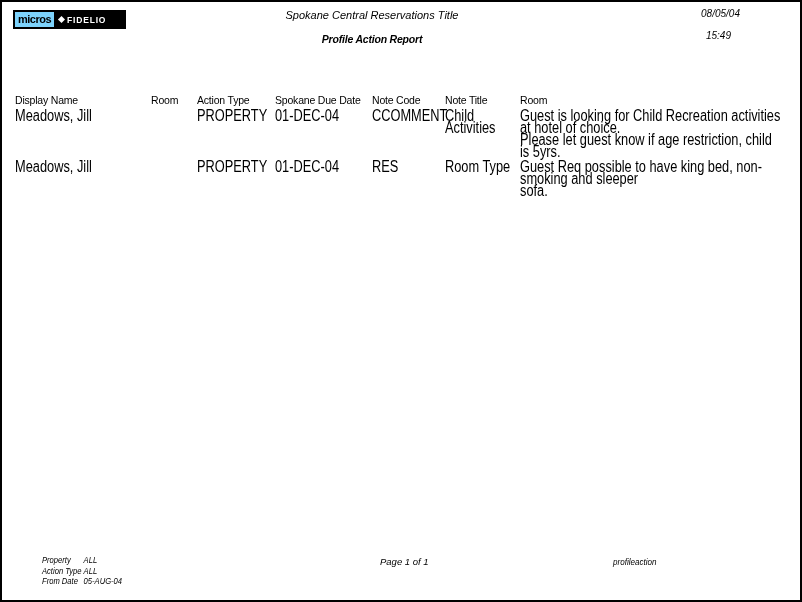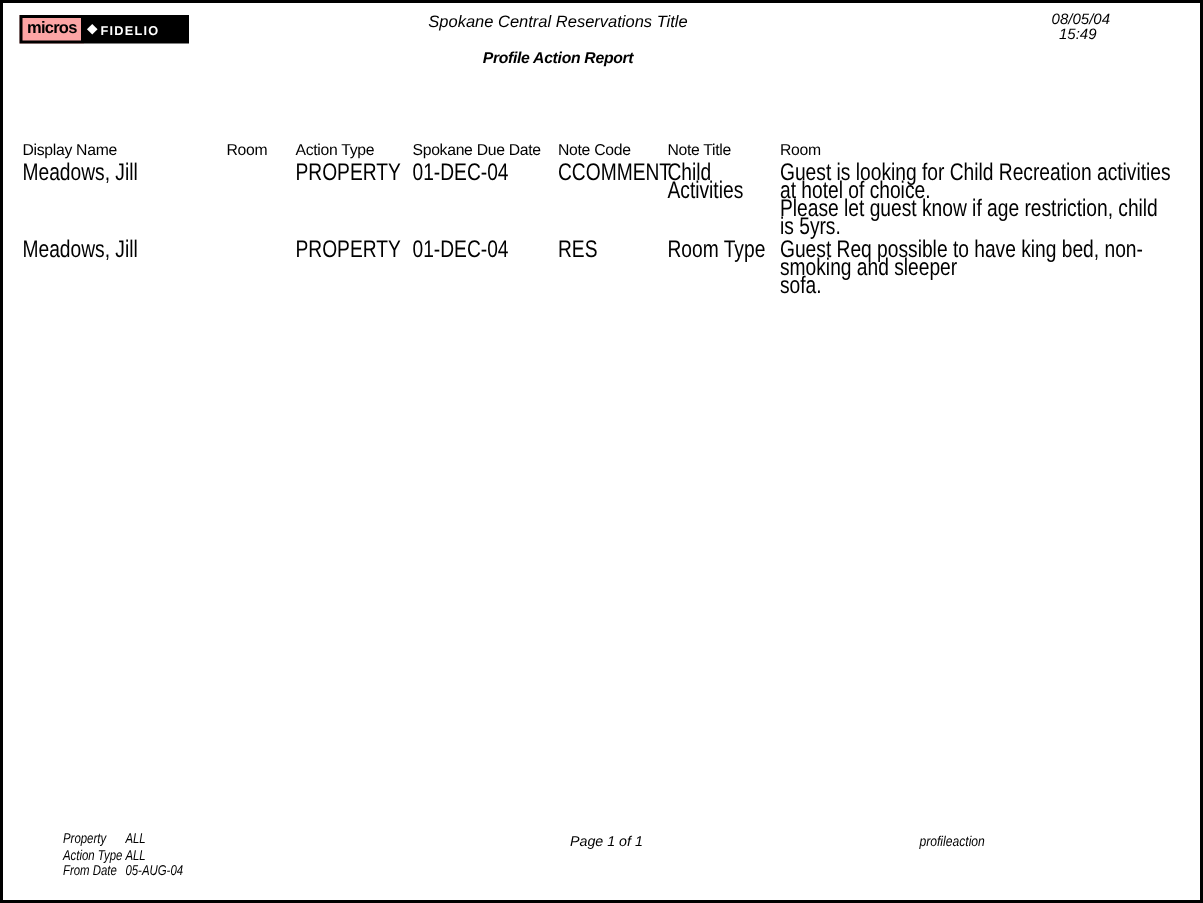--- a/index.html
+++ b/index.html
@@ -13,21 +13,21 @@
     color: #000;
     overflow: hidden;
   }
 
   
   .mf-logo {
     position: absolute; left: 11px; top: 8px;
     display: flex; align-items: stretch; height: 19px;
   }
   .mf-micros {
-    background: #fca5a5; border: 2px solid #000;
+    background: #7dd3fc; border: 2px solid #000;
     font-weight: bold; font-size: 11px; line-height: 15px;
     letter-spacing: -0.5px; padding: 0 3px; color: #000;
   }
   .mf-fidelio {
     background: #000; color: #fff;
     display: flex; align-items: center;
     font-weight: bold; font-size: 8.5px; letter-spacing: 0.8px;
     padding: 0 20px 0 3px;
   }
   .mf-diamond {
@@ -48,21 +48,21 @@
   .report-title {
     position: absolute; left: 0; right: 0; top: 31px;
     font-style: italic; font-weight: bold; font-size: 10.5px;
     letter-spacing: -0.2px;
   }
   .run-date {
     position: absolute; top: 6px; right: 60px;
     font-style: italic; font-size: 10px;
   }
   .run-time {
-    position: absolute; top: 16px; right: 69px;
+    position: absolute; top: 28px; right: 69px;
     font-style: italic; font-size: 10px;
   }
 
   
   table.report {
     position: absolute; left: 13px; top: 92px; width: 770px;
     border-collapse: collapse; table-layout: fixed;
   }
   table.report th {
     text-align: left; vertical-align: top;

